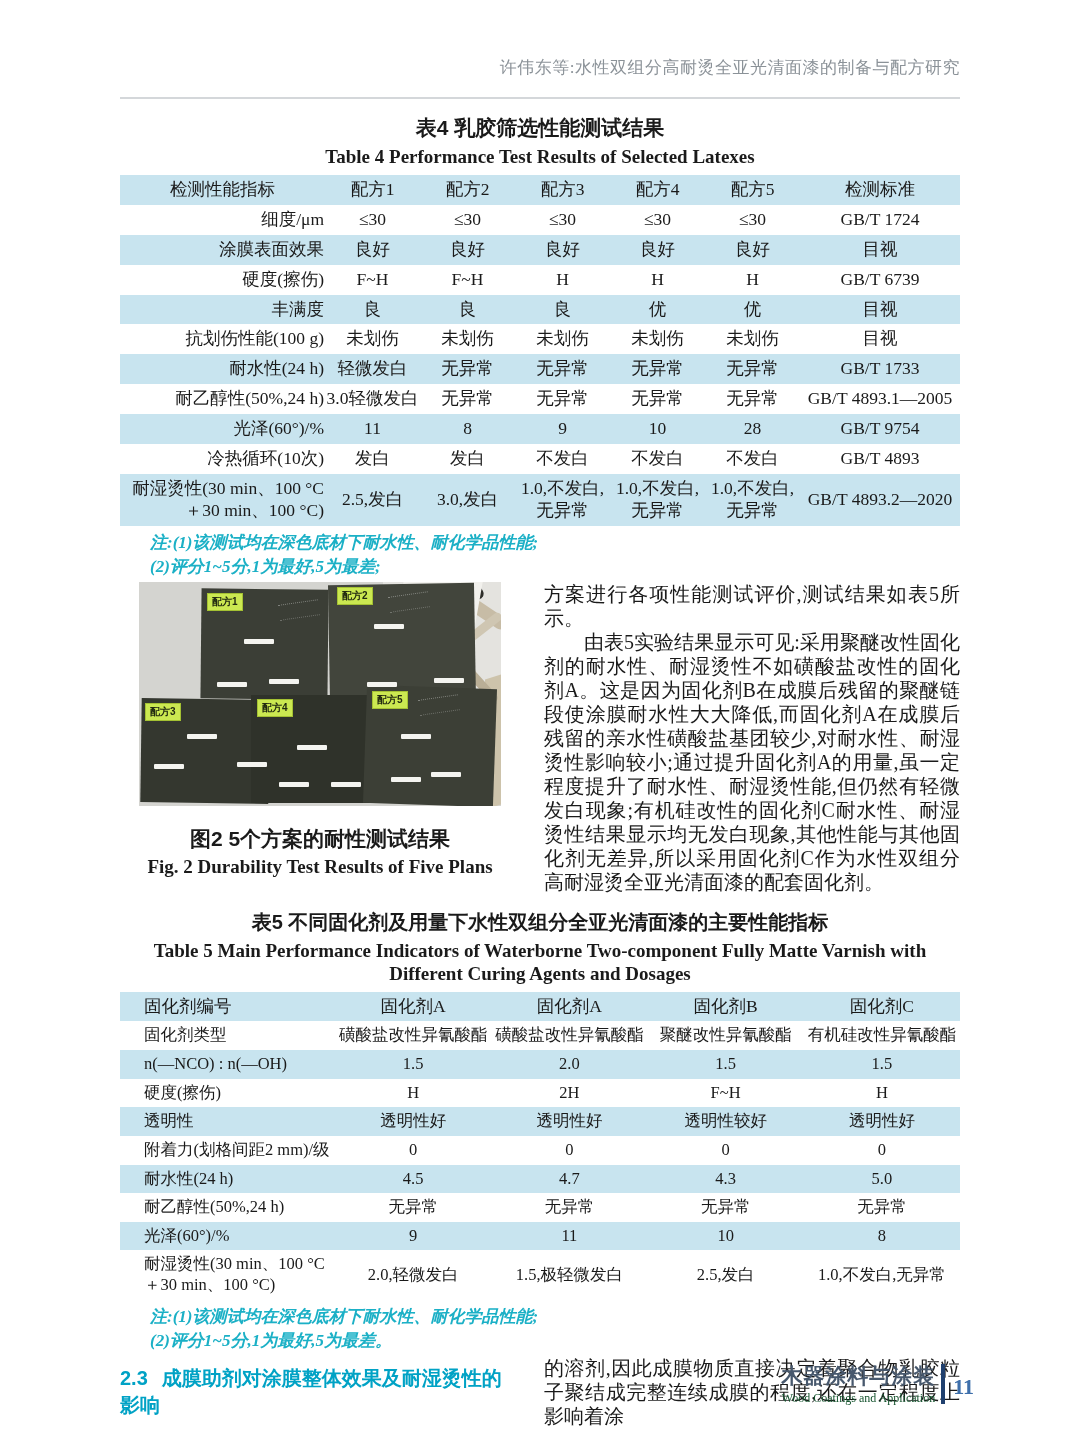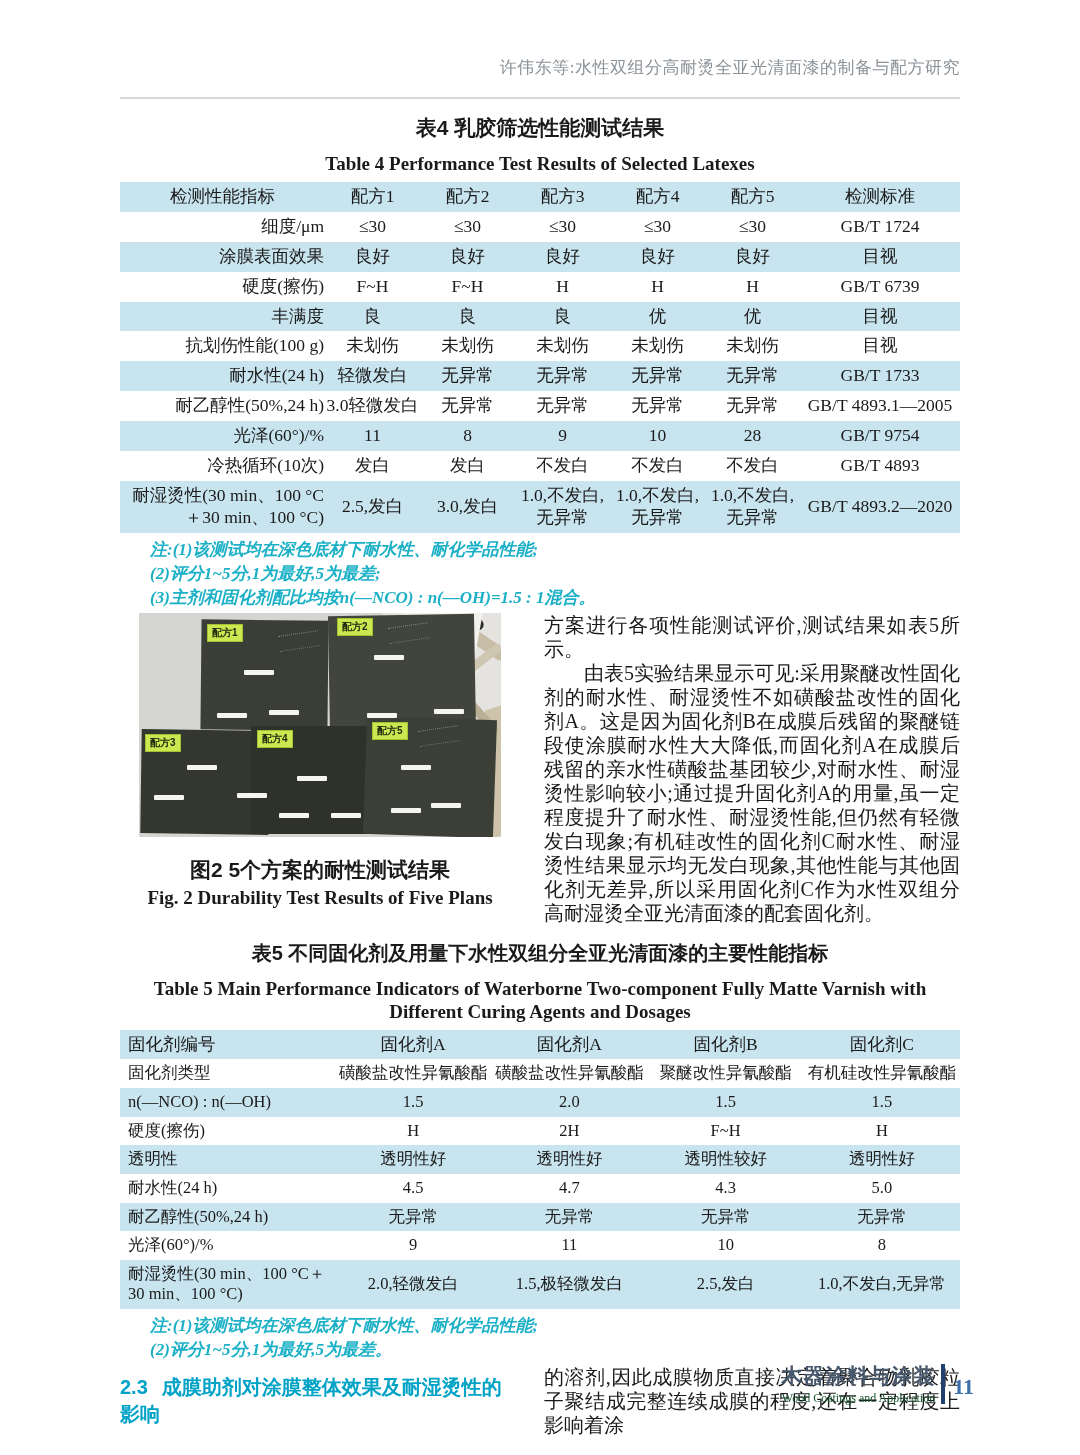--- a/index.html
+++ b/index.html
@@ -9,35 +9,35 @@
   .content { width:840px; margin:0 auto; }
 
   
   .running-header { padding-top:56px; text-align:right; font-size:17px;
     color:var(--header_gray,#8b9298); letter-spacing:.5px;
     border-bottom:2px solid #d4d7da; padding-bottom:18px; }
 
   
   .tt-zh { margin-top:15px; text-align:center; font-size:21px; font-weight:bold;
     font-family:"Liberation Sans","DejaVu Sans",sans-serif; }
-  .tt-en { margin-top:10px; text-align:center; font-size:19px; font-weight:bold;
+  .tt-en { margin-top:3px; text-align:center; font-size:19px; font-weight:bold;
     font-family:"Liberation Serif","DejaVu Serif",serif; line-height:23px; }
 
   
   table { width:100%; border-collapse:collapse; table-layout:fixed; margin-top:7px; }
   th { background:var(--table_band,#c8e4ef); font-weight:normal; }
   tbody tr:nth-child(even) { background:var(--table_band,#c8e4ef); }
   th,td { text-align:center; vertical-align:middle; padding:4px 1px; line-height:1.25; }
   .t4 th,.t4 td { font-size:17.5px; }
   .t4 th:first-child,.t4 td:first-child { width:205px; }
   .t4 td:first-child { text-align:right; padding-left:8px; }
   .t4 th:last-child,.t4 td:last-child { width:160px; white-space:nowrap; }
   .t5 th,.t5 td { font-size:16.5px; }
   .t5 th { font-size:17.5px; }
-  .t5 th:first-child,.t5 td:first-child { width:215px; text-align:left; padding-left:8px; }
+  .t5 th:first-child,.t5 td:first-child { width:215px; text-align:left; padding-left:24px; }
 
   
   .notes { margin-top:5px; margin-left:30px; color:var(--note_teal,#1bb0c6);
     font-style:italic; font-size:17px; line-height:24px; font-weight:bold; }
 
   
   .twocol { display:flex; margin-top:3px; align-items:flex-start; }
   .col-l { width:400px; flex:0 0 400px; }
   .col-r { flex:1; margin-left:24px; }
   .col-r p { font-size:20px; line-height:24px; text-align:justify; }
@@ -201,21 +201,20 @@
             <td>1.0,不发白, 无异常</td>
             <td>1.0,不发白, 无异常</td>
             <td>GB/T 4893.2—2020</td>
           </tr>
         </tbody>
     </table>
 
     <div class="notes">
         <div>注:(1)该测试均在深色底材下耐水性、耐化学品性能;</div>
         <div>(2)评分1~5分,1为最好,5为最差;</div>
-        <div>(3)主剂和固化剂配比均按n(—NCO) : n(—OH)=1.5 : 1混合。</div>
       </div>
 
     <div class="twocol">
       <div class="col-l">
         <div class="photo">
           <div class="wall"></div>
           <div class="floor-r"></div>
           <div class="chair-s chair-leg1"></div>
           <div class="chair-s chair-leg2"></div>
           <div class="chair-s chair-leg3"></div>
@@ -299,20 +298,27 @@
             <td>H</td>
           </tr>
           <tr>
             <td>透明性</td>
             <td>透明性好</td>
             <td>透明性好</td>
             <td>透明性较好</td>
             <td>透明性好</td>
           </tr>
           <tr>
+            <td>附着力(划格间距2 mm)/级</td>
+            <td>0</td>
+            <td>0</td>
+            <td>0</td>
+            <td>0</td>
+          </tr>
+          <tr>
             <td>耐水性(24 h)</td>
             <td>4.5</td>
             <td>4.7</td>
             <td>4.3</td>
             <td>5.0</td>
           </tr>
           <tr>
             <td>耐乙醇性(50%,24 h)</td>
             <td>无异常</td>
             <td>无异常</td>

